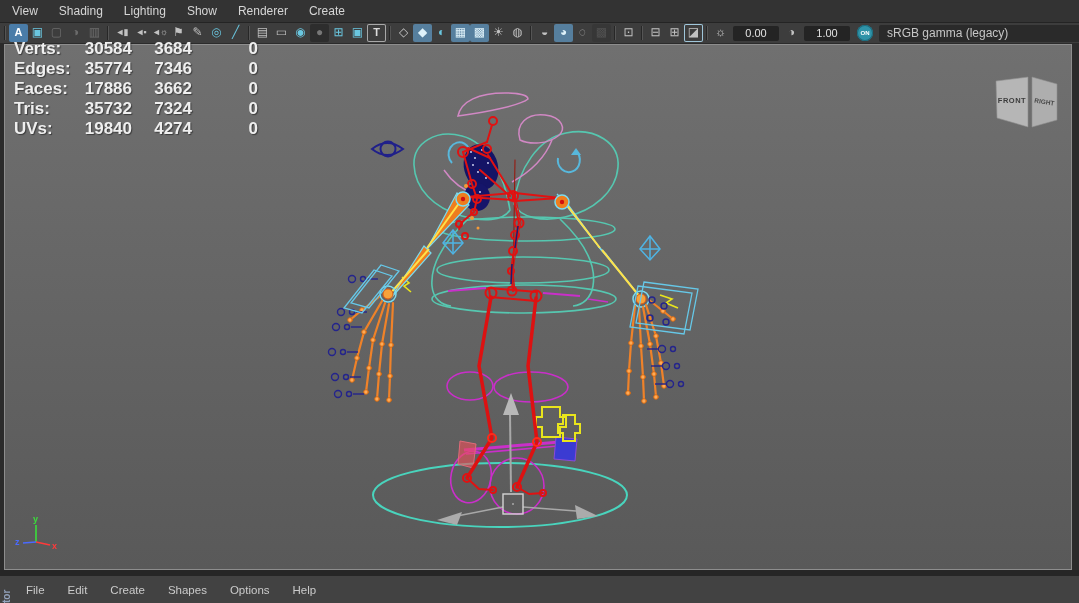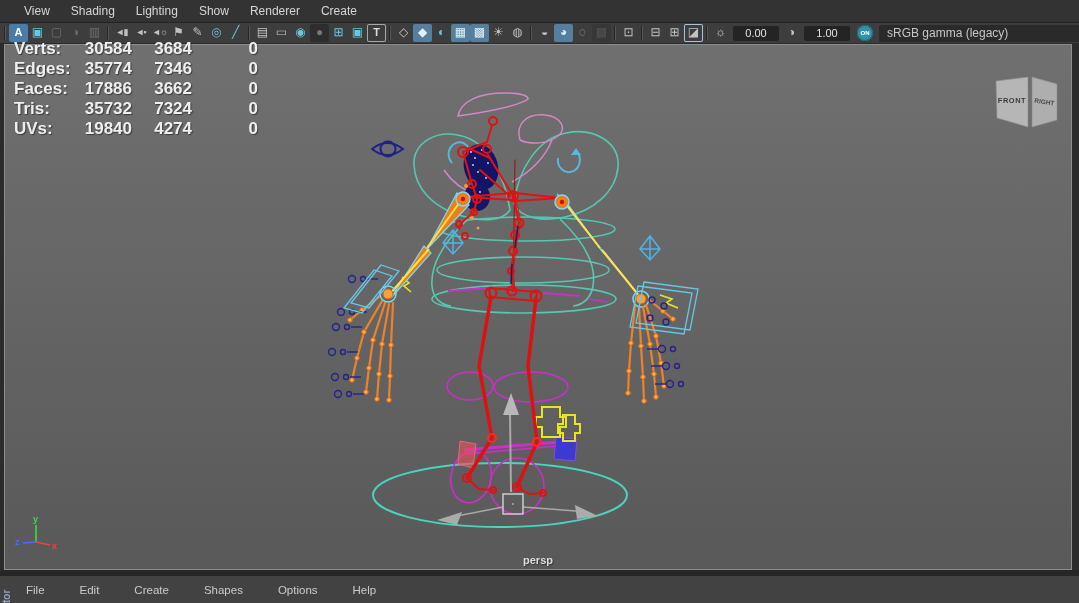--- a/index.html
+++ b/index.html
@@ -1,20 +1,20 @@
 <!DOCTYPE html>
 <html><head>
 <meta charset="utf-8">
 <style>
   html,body{margin:0;padding:0;background:#1e1e1e;}
   .window{position:relative;width:1079px;height:603px;background:#2b2b2b;overflow:hidden;
           font-family:"Liberation Sans",sans-serif;-webkit-font-smoothing:antialiased;}
   
   .menubar{position:absolute;top:0;left:0;right:0;height:22px;background:#333333;
-           display:flex;align-items:center;padding-left:24px;border-bottom:1px solid #242424;}
+           display:flex;align-items:center;padding-left:12px;border-bottom:1px solid #242424;}
   .menu-item{color:#d6d6d6;font-size:12px;margin-right:21px;cursor:default;white-space:nowrap;}
   
   .toolbar{position:absolute;top:23px;left:0;right:0;height:20px;background:#3d3d3d;
            display:flex;align-items:center;padding-left:1px;}
   .tb-icon{width:19px;height:18px;line-height:17px;text-align:center;font-size:12px;color:#c2c2c2;
            border-radius:2px;flex:0 0 auto;overflow:hidden;}
   .tb-icon.small{font-size:9px;letter-spacing:-1px;}
   .tb-icon.teal{color:#6ac7e0;}
   .tb-icon.active{background:#567f9e;color:#dff2fa;}
   .tb-icon.pressed{background:#2d2d2d;color:#777;}
@@ -38,21 +38,21 @@
   .rig-svg{position:absolute;left:0;top:0;width:1066px;height:524px;display:block;}
   .hud{position:absolute;left:9px;top:-6px;}
   .hud-row{display:grid;grid-template-columns:52px 66px 60px 66px;height:20px;align-items:center;
            font-size:17px;font-weight:bold;color:#efefef;text-shadow:1px 1px 1px rgba(20,20,20,.55);}
   .hud-num{text-align:right;}
   .persp-label{position:absolute;left:0;right:0;bottom:3px;text-align:center;color:#dcdcdc;
                font-size:11px;font-weight:bold;text-shadow:1px 1px 1px rgba(0,0,0,.4);}
   
   .gapstrip{position:absolute;left:0;right:0;top:570px;height:6px;background:#262626;}
   .bottombar{position:absolute;left:0;right:0;top:576px;height:27px;background:#424242;
-             display:flex;align-items:center;padding-left:26px;gap:12px;}
+             display:flex;align-items:center;padding-left:26px;}
   .bottom-item{color:#cbcbcb;font-size:11.5px;margin-right:23px;cursor:default;}
   .side-label{position:absolute;left:1px;top:577px;height:26px;writing-mode:vertical-rl;
               transform:rotate(180deg);font-size:10px;font-weight:bold;color:#93a3bd;overflow:hidden;}
 </style>
 </head>
 <body>
 
 <div class="window">
 
   <div class="menubar">
@@ -410,21 +410,20 @@
           <span class="hud-num">0</span>
         </div>
         <div class="hud-row">
           <span class="hud-label">UVs:</span>
           <span class="hud-num">19840</span>
           <span class="hud-num">4274</span>
           <span class="hud-num">0</span>
         </div>
       </div>
 
-    <div class="persp-label">persp</div>
   </div>
 
   <div class="gapstrip"></div>
 
   <div class="bottombar">
       <span class="bottom-item">File</span>
       <span class="bottom-item">Edit</span>
       <span class="bottom-item">Create</span>
       <span class="bottom-item">Shapes</span>
       <span class="bottom-item">Options</span>

